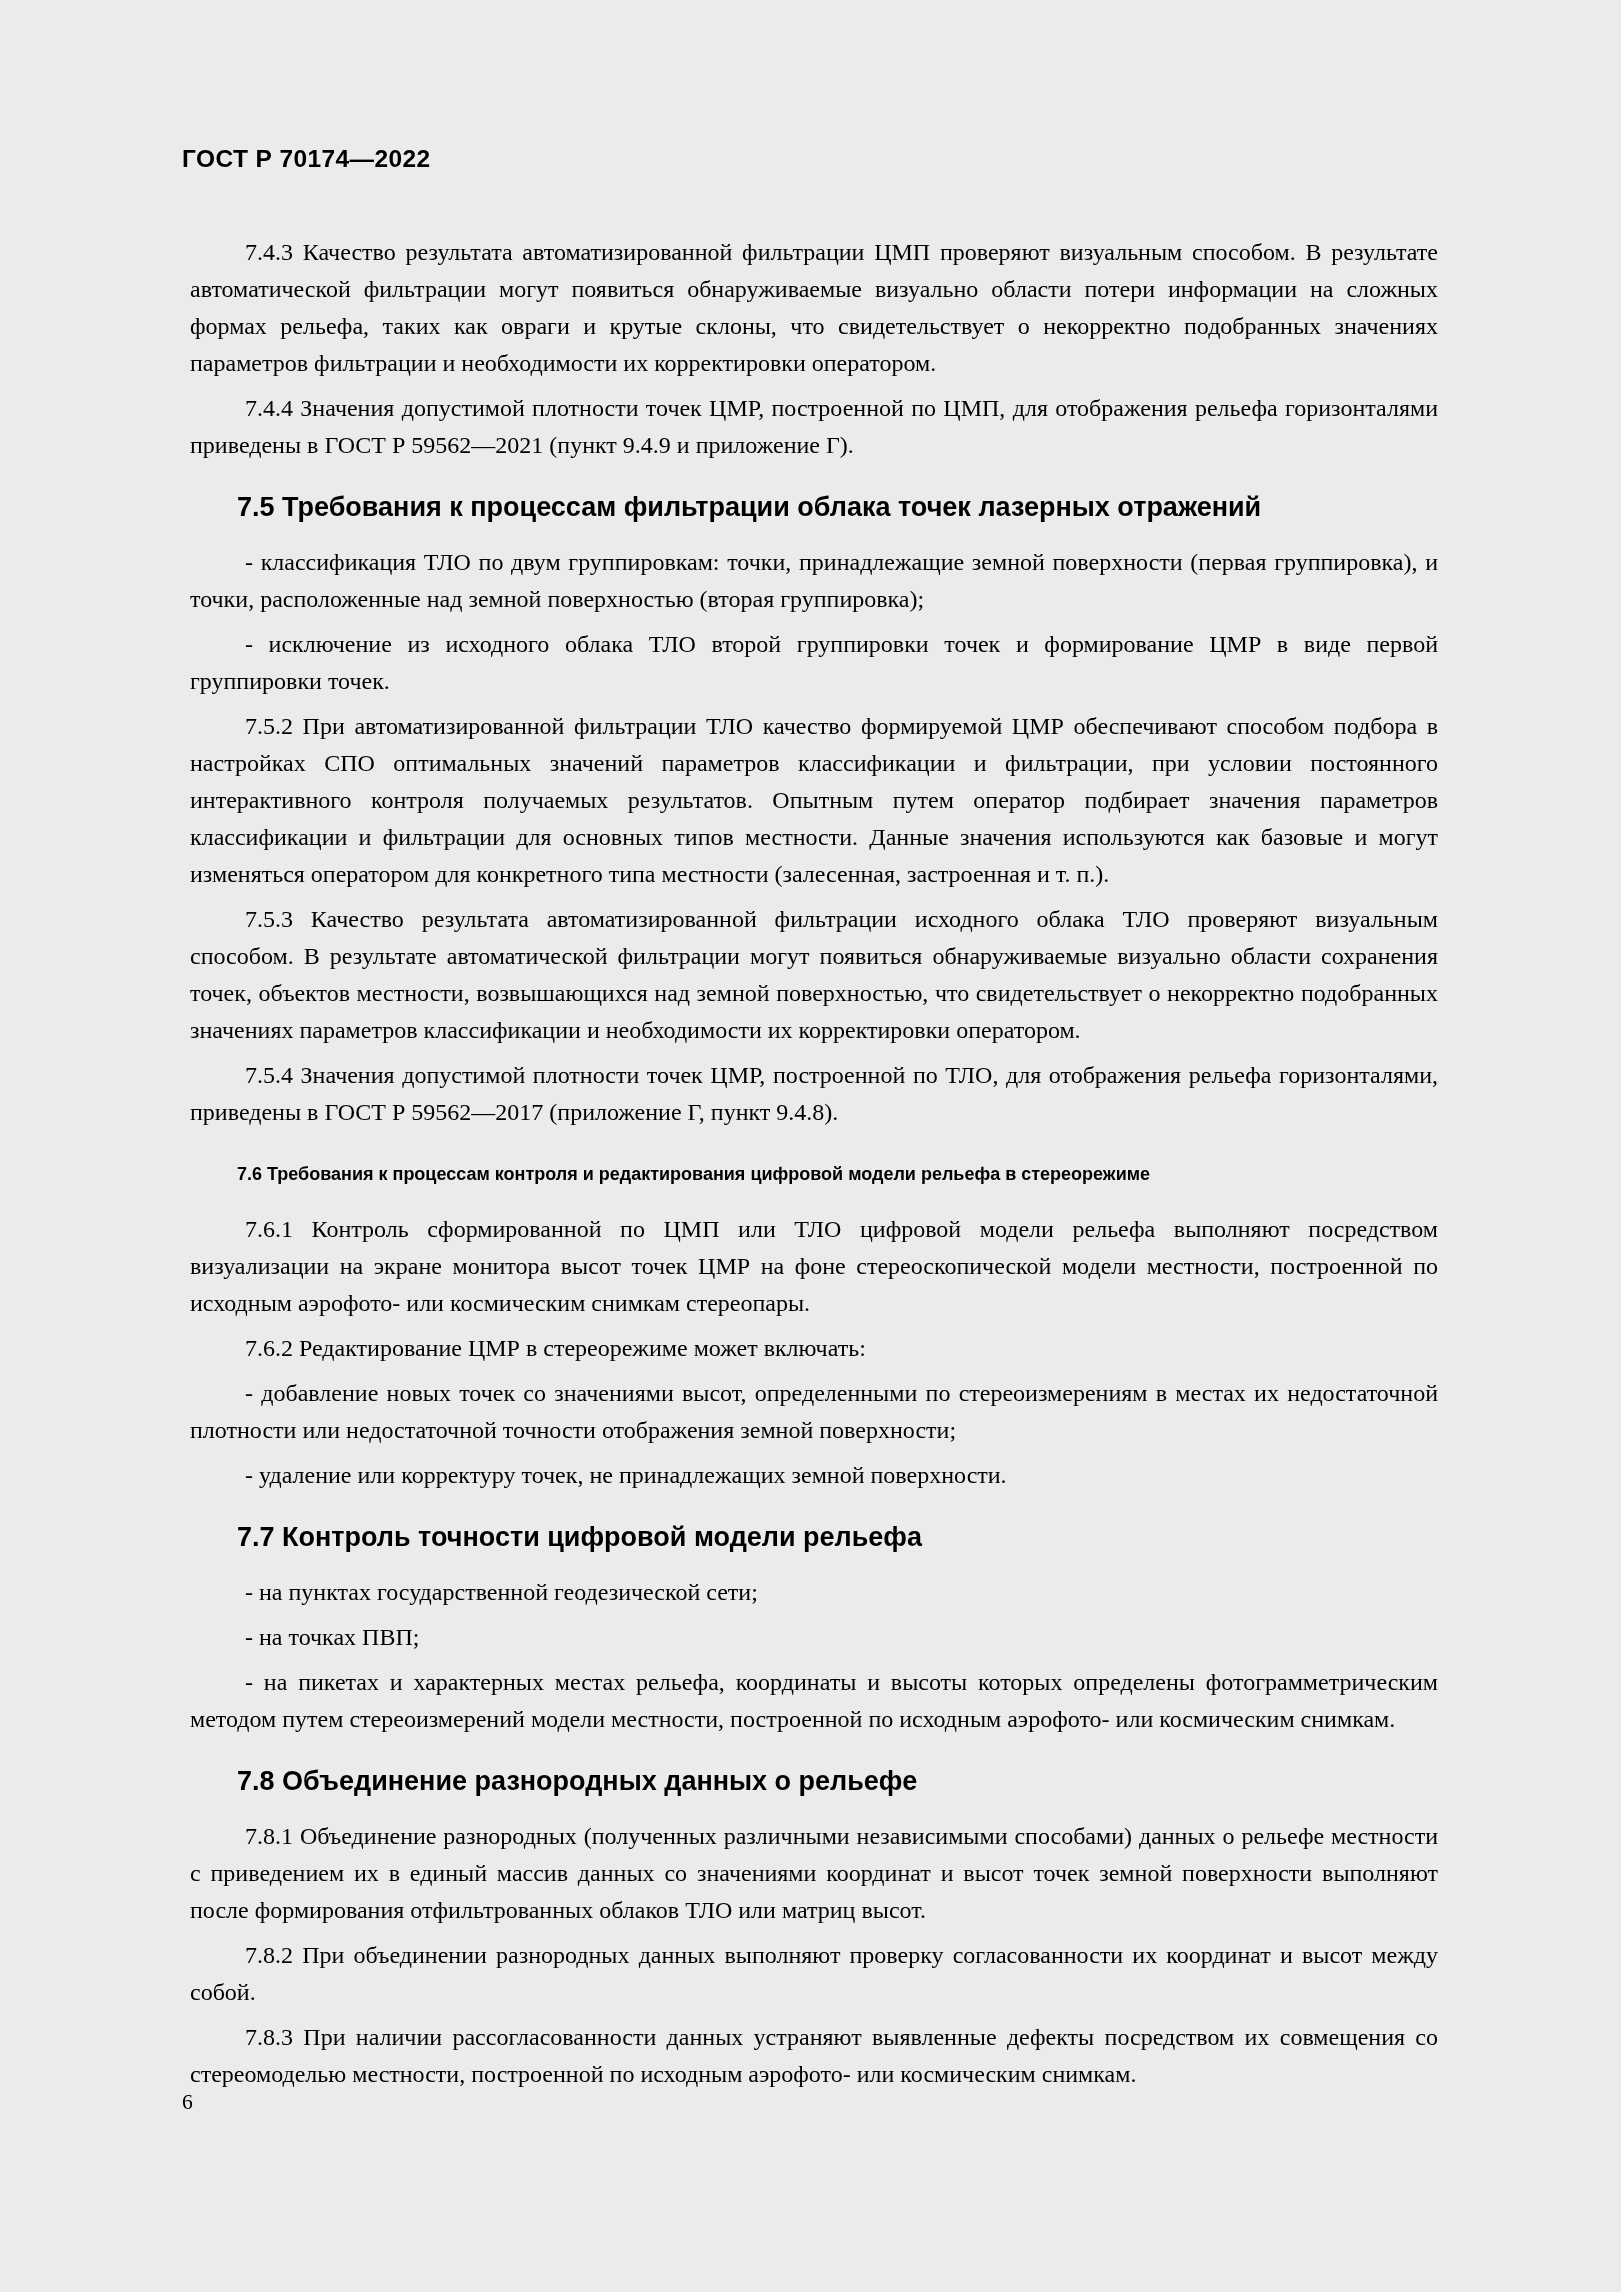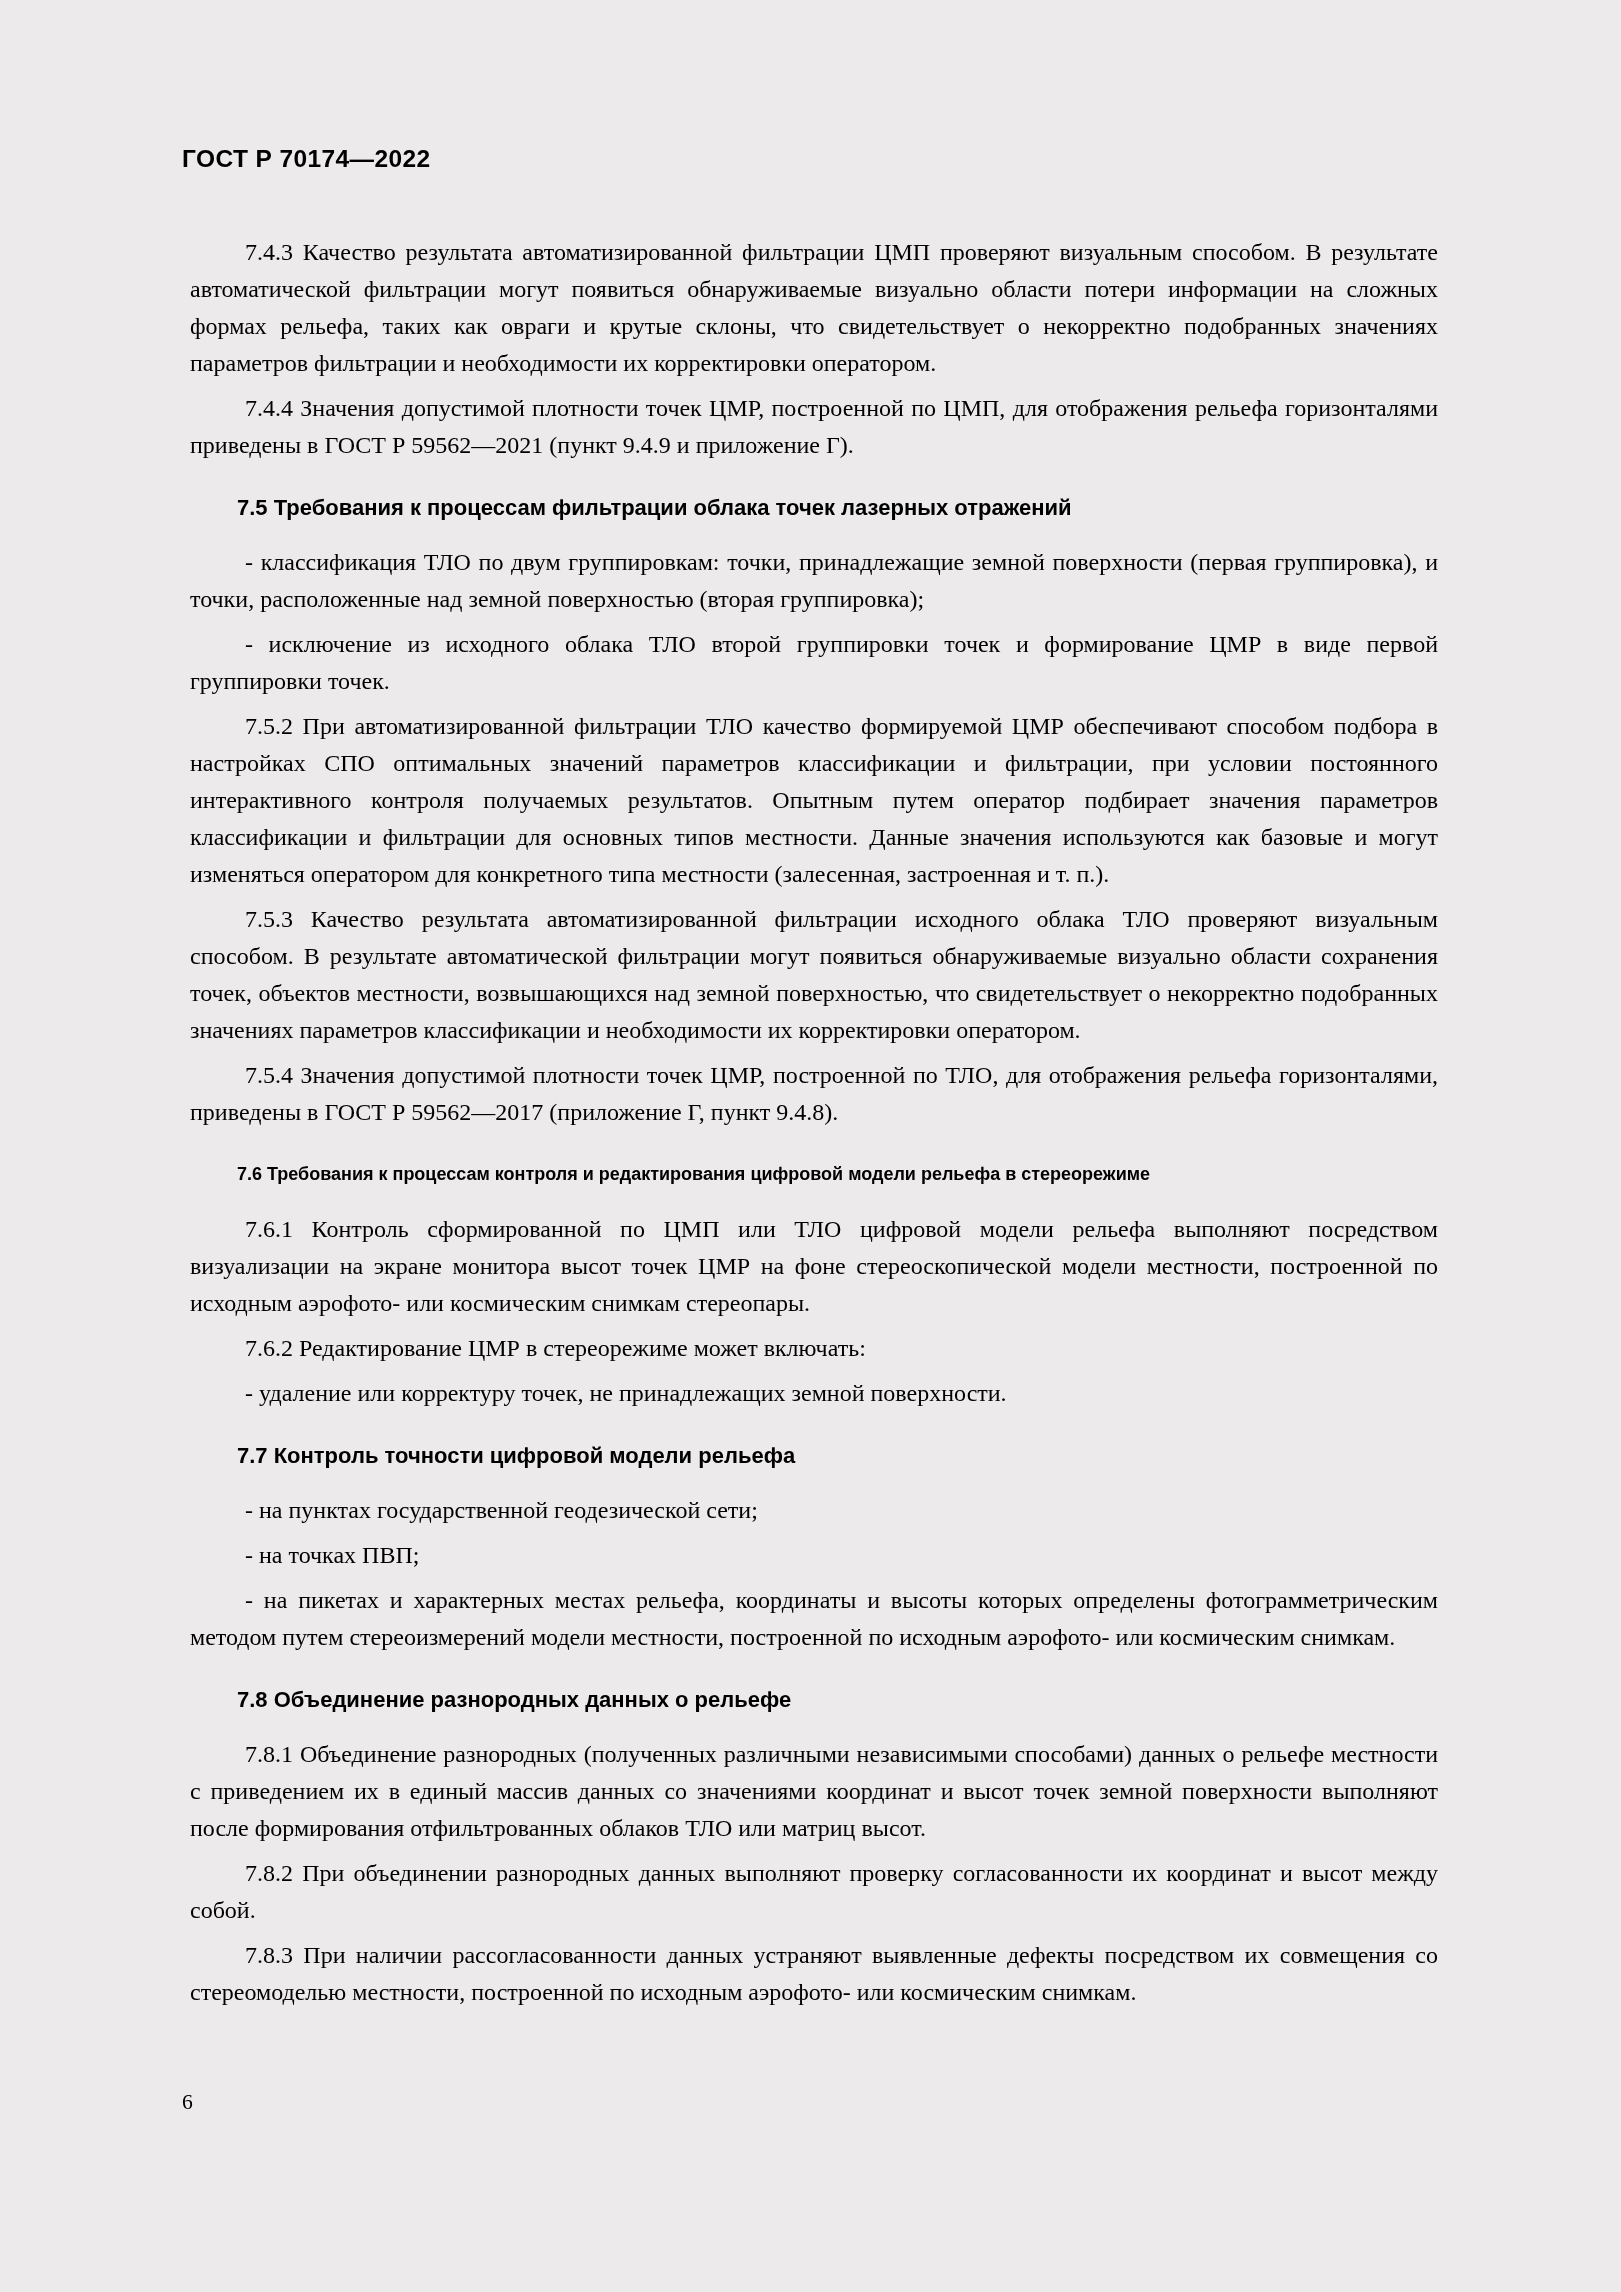--- a/index.html
+++ b/index.html
@@ -43,21 +43,21 @@
   }
   p.para {
     margin: 8px;
   }
   .indent {
     text-indent: 55px;
   }
   .heading {
     font-family: "Liberation Sans", sans-serif;
     font-weight: bold;
-    font-size: 22px;
+    font-size: 27px;
     line-height: 35px;
     margin: 25.5px 0 19.6px 0;
     text-indent: 55px;
   }
   .heading-hang {
     font-family: "Liberation Sans", sans-serif;
     font-weight: bold;
     font-size: 18px;
     line-height: 35px;
     margin: 25.5px 0 19.6px 0;
@@ -89,20 +89,21 @@
     <p class="body-text para indent">-  классификация ТЛО по двум группировкам: точки, принадлежащие земной поверхности (первая группировка), и точки, расположенные над земной поверхностью (вторая группировка);</p>
     <p class="body-text para indent">-  исключение из исходного облака ТЛО второй группировки точек и формирование ЦМР в виде первой группировки точек.</p>
     <p class="body-text para indent">7.5.2  При автоматизированной фильтрации ТЛО качество формируемой ЦМР обеспечивают спо­собом подбора в настройках СПО оптимальных значений параметров классификации и фильтрации, при условии постоянного интерактивного контроля получаемых результатов. Опытным путем оператор подбирает значения параметров классификации и фильтрации для основных типов местности. Данные значения используются как базовые и могут изменяться оператором для конкретного типа местности (залесенная, застроенная и т. п.).</p>
     <p class="body-text para indent">7.5.3  Качество результата автоматизированной фильтрации исходного облака ТЛО проверяют визуальным способом. В результате автоматической фильтрации могут появиться обнаруживаемые визуально области сохранения точек, объектов местности, возвышающихся над земной поверхностью, что свидетельствует о некорректно подобранных значениях параметров классификации и необходимо­сти их корректировки оператором.</p>
     <p class="body-text para indent">7.5.4  Значения допустимой плотности точек ЦМР, построенной по ТЛО, для отображения релье­фа горизонталями, приведены в ГОСТ Р 59562—2017 (приложение Г, пункт 9.4.8).</p>
 
     <div class="heading-hang">7.6  Требования  к  процессам  контроля  и  редактирования  цифровой  модели  рельефа в стереорежиме</div>
 
     <p class="body-text para indent">7.6.1  Контроль сформированной по ЦМП или ТЛО цифровой модели рельефа выполняют посред­ством визуализации на экране монитора высот точек ЦМР на фоне стереоскопической модели мест­ности, построенной по исходным аэрофото- или космическим снимкам стереопары.</p>
     <p class="body-text para indent">7.6.2  Редактирование ЦМР в стереорежиме может включать:</p>
+    <p class="body-text para indent">-  добавление новых точек со значениями высот, определенными по стереоизмерениям в местах их недостаточной плотности или недостаточной точности отображения земной поверхности;</p>
     <p class="body-text para indent">-  удаление или корректуру точек, не принадлежащих земной поверхности.</p>
 
     <div class="heading">7.7  Контроль точности цифровой модели рельефа</div>
 
     <p class="body-text para indent">-  на пунктах государственной геодезической сети;</p>
     <p class="body-text para indent">-  на точках ПВП;</p>
     <p class="body-text para indent">-  на пикетах и характерных местах рельефа, координаты и высоты которых определены фото­грамметрическим методом путем стереоизмерений модели местности, построенной по исходным аэро­фото- или космическим снимкам.</p>
 
     <div class="heading">7.8  Объединение разнородных данных о рельефе</div>
 

